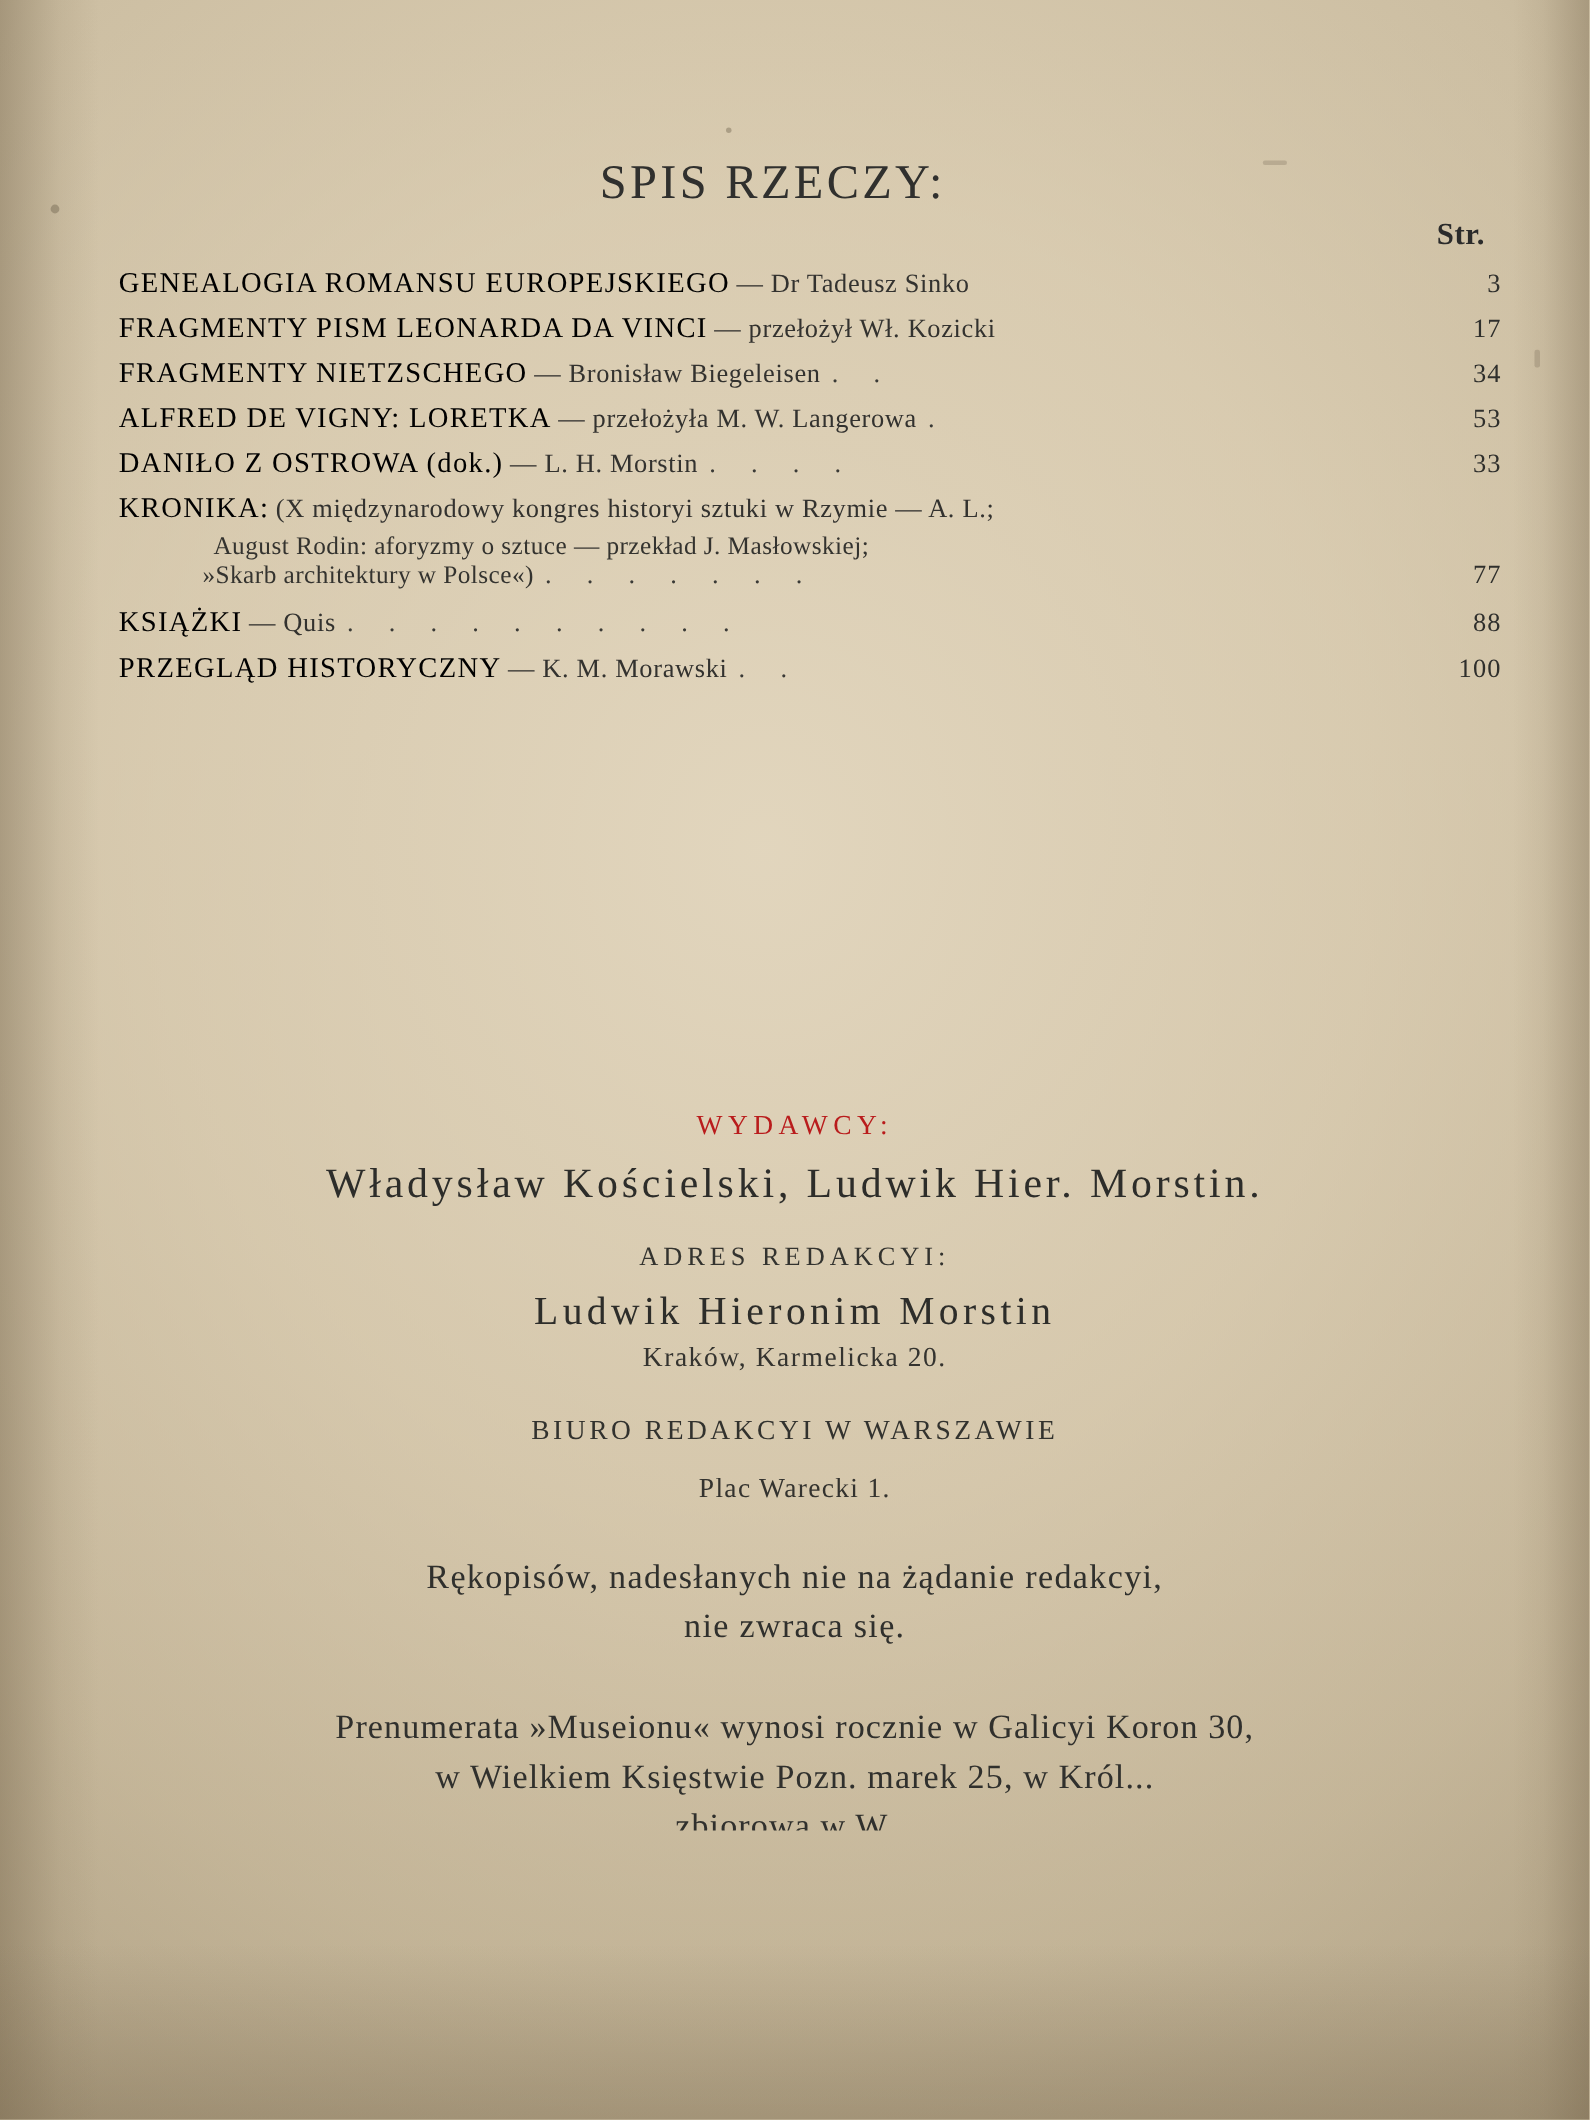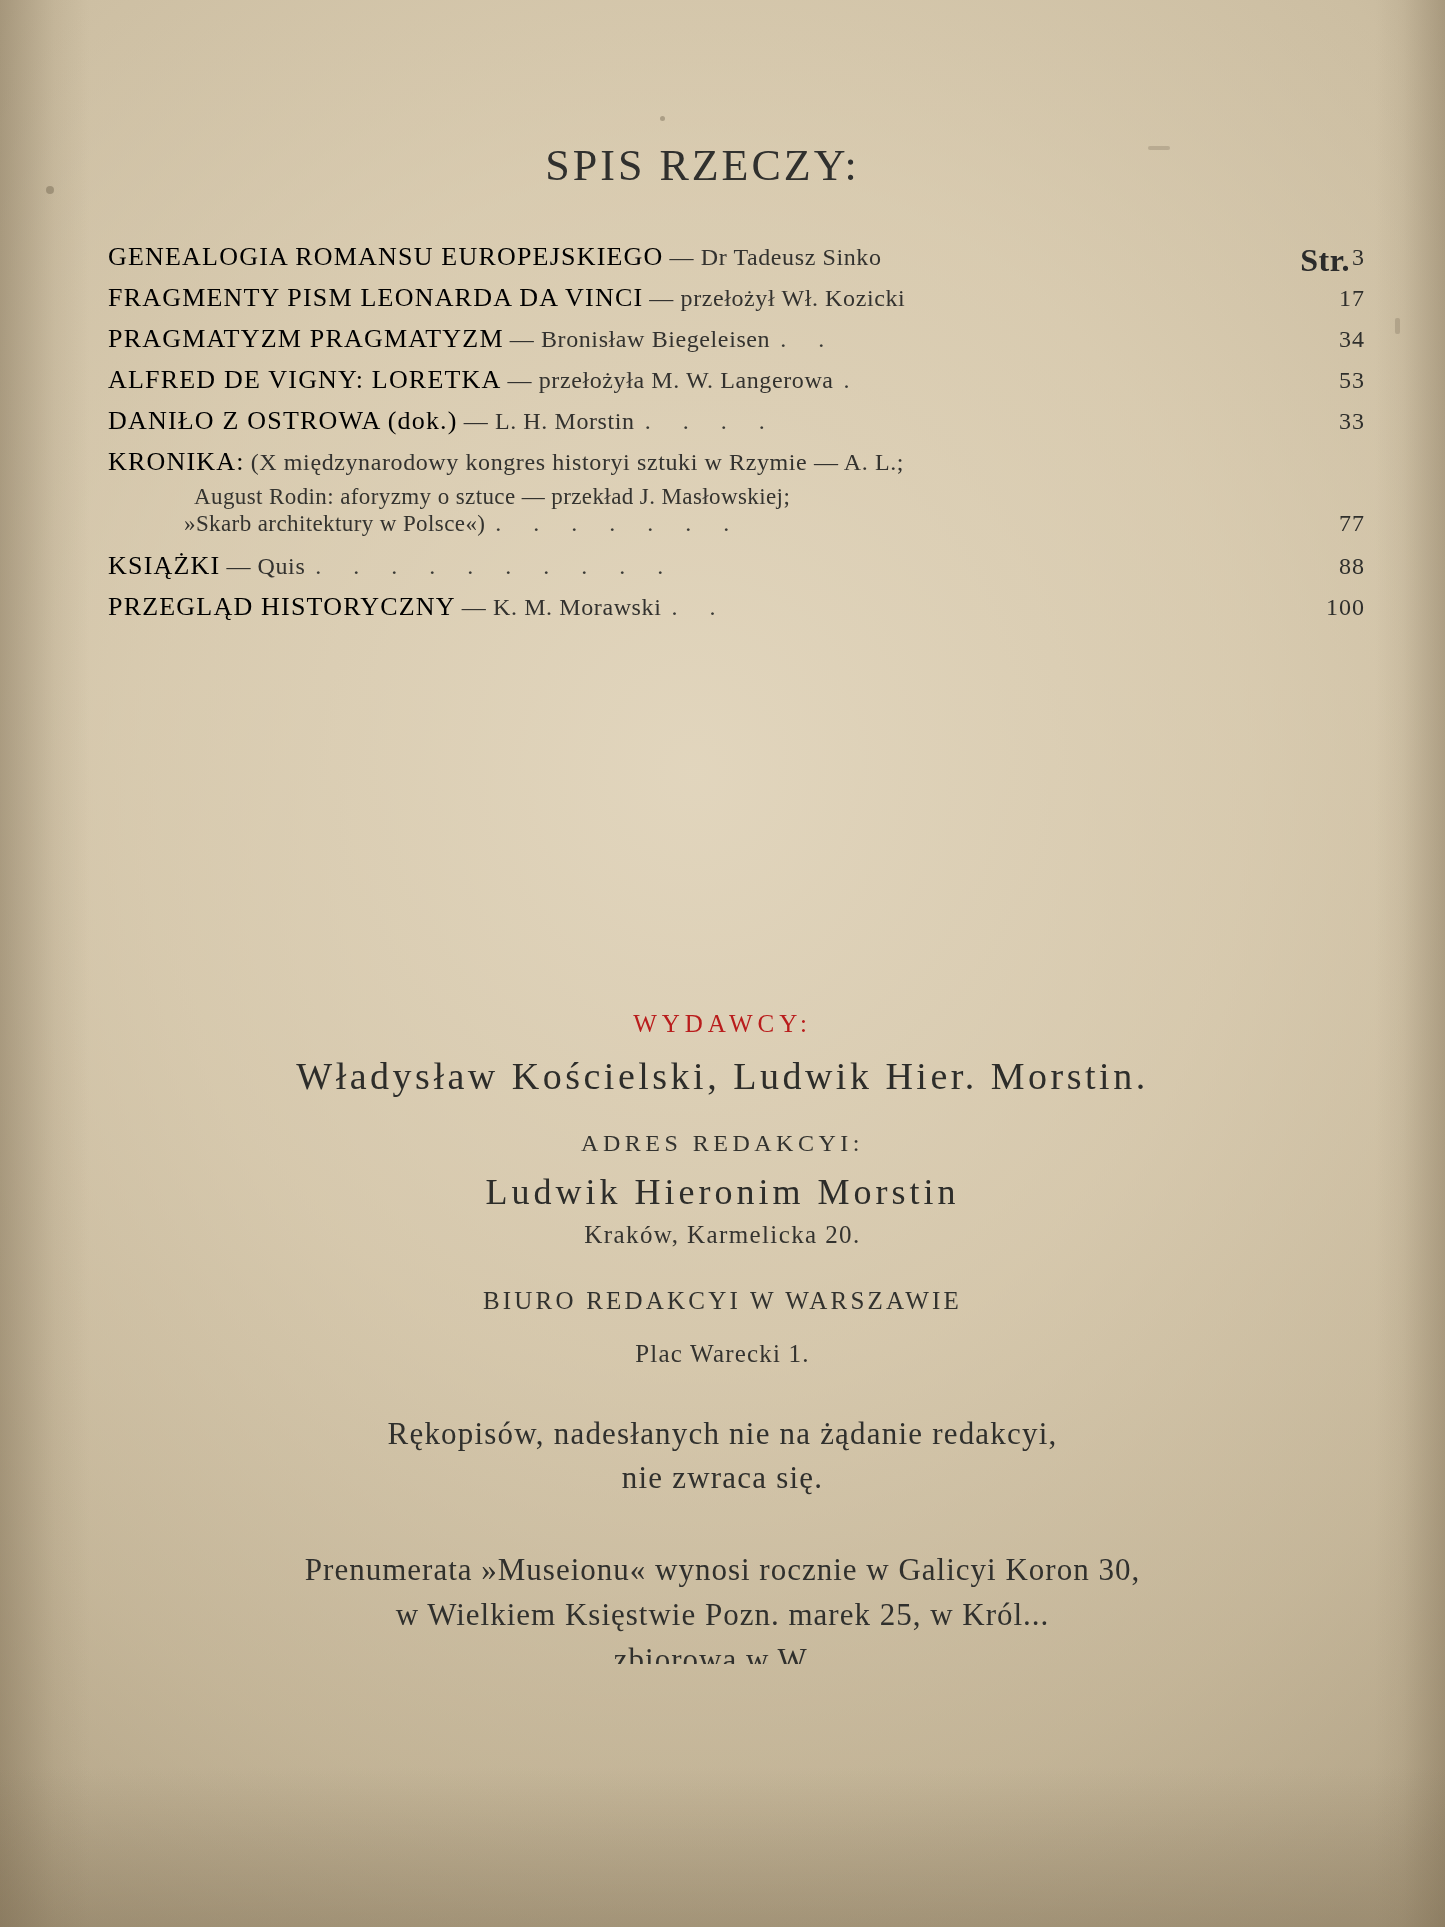--- a/index.html
+++ b/index.html
@@ -61,24 +61,23 @@
     letter-spacing: 3px;
     color: #30302e;
     font-family: "Liberation Serif", serif;
   }
   .toc-title span { display: inline-block; transform: translateX(-20px); }
 
   .str-label {
     position: absolute;
     right: 95px;
     top: 198px;
-    font-size: 32px;
+    font-size: 28px;
     font-weight: bold;
     letter-spacing: 0.5px;
-    margin-top: 44px;
   }
 
   .toc {
     position: absolute;
     left: 108px;
     right: 80px;
     top: 242px;
   }
   .toc-row {
     display: flex;
@@ -237,21 +236,21 @@
     </div>
 
     <div class="toc-row">
       <span class="toc-caps">FRAGMENTY PISM LEONARDA DA VINCI</span>
       <span class="toc-rest">— przełożył Wł. Kozicki</span>
       <span class="dots"></span>
       <span class="pg">17</span>
     </div>
 
     <div class="toc-row">
-      <span class="toc-caps">PRAGMATYZM PRAGMATYZM</span>
+      <span class="toc-caps">FRAGMENTY NIETZSCHEGO</span>
       <span class="toc-rest">— Bronisław Biegeleisen</span>
       <span class="dots">. .</span>
       <span class="pg">34</span>
     </div>
 
     <div class="toc-row">
       <span class="toc-caps">ALFRED DE VIGNY: LORETKA</span>
       <span class="toc-rest">— przełożyła M. W. Langerowa</span>
       <span class="dots">.</span>
       <span class="pg">53</span>

